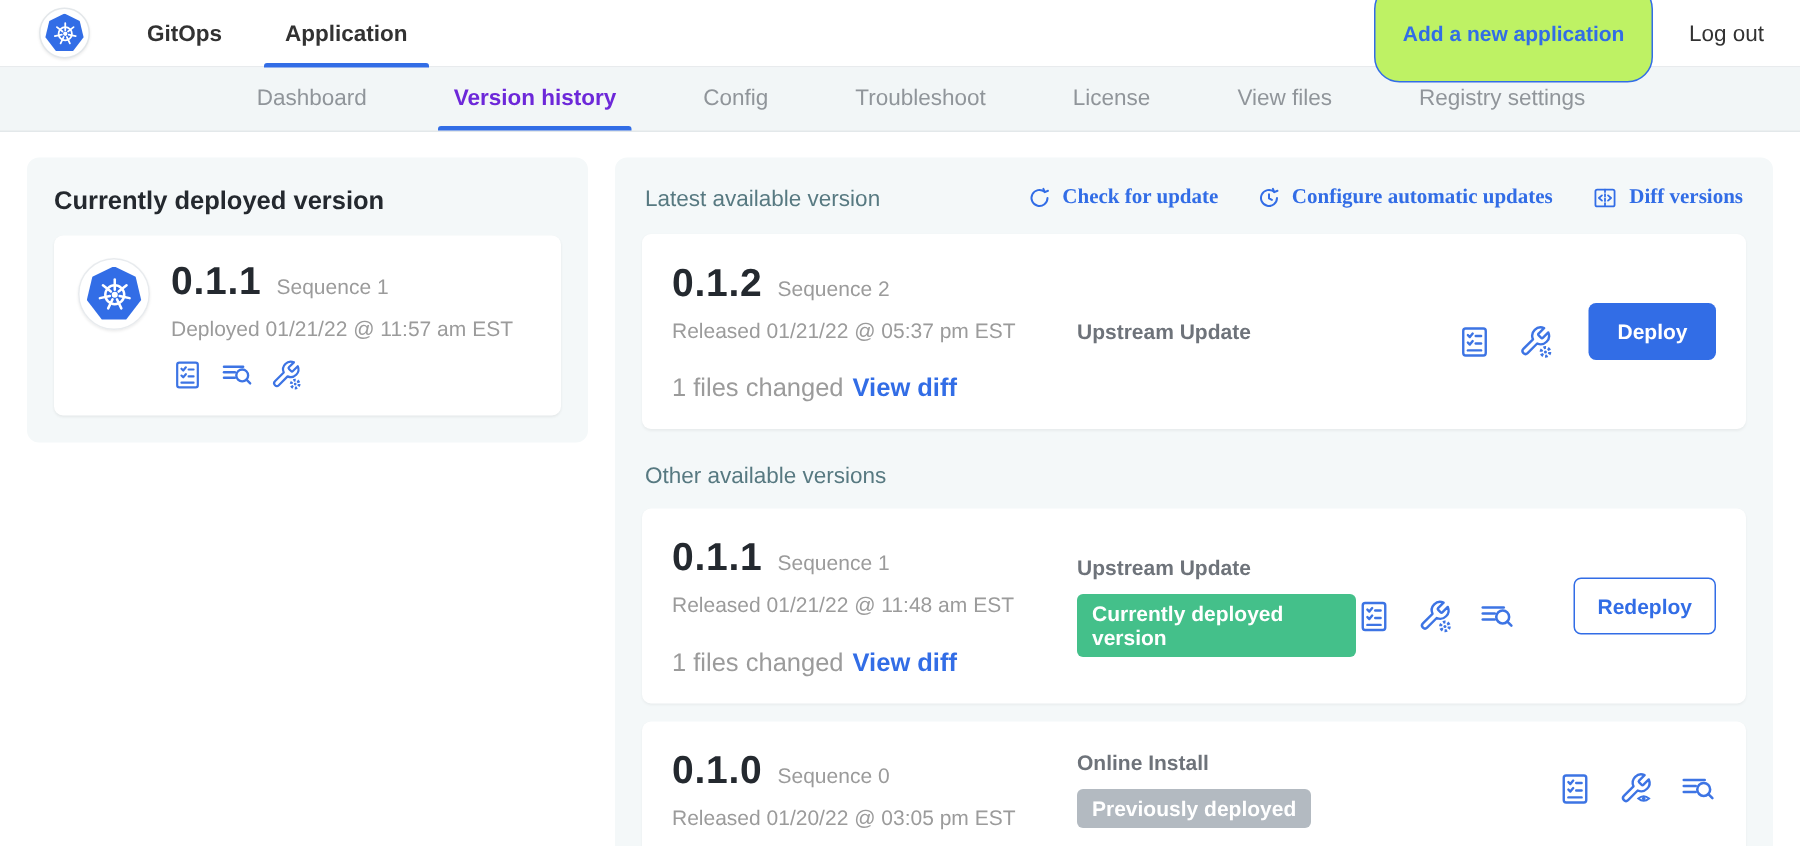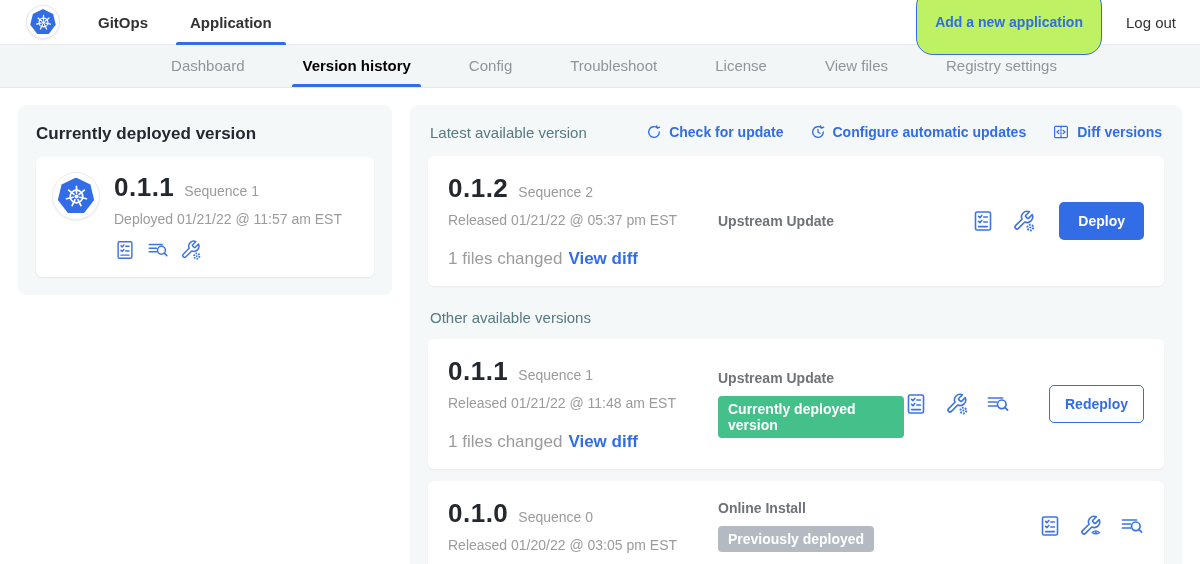--- a/index.html
+++ b/index.html
@@ -26,21 +26,21 @@
   .pill-btn { border: 1px solid #326de6; color: #326de6; background: #bef264; cursor: pointer;
     border-radius: 17px; padding: 24px 18px; font-weight: 700; font-size: 14px;
     font-family: inherit; }
   .logout { font-size: 15px; color: #323232; cursor: pointer; }
 
   
   .subnav { height: 43px; background: #f2f6f7; border-bottom: 1px solid #e3e8ea;
     display: flex; justify-content: center; gap: 58px; padding-left: 28px; }
   .subnav-tab { position: relative; font-size: 15px; line-height: 42px; color: #90959a;
     cursor: pointer; }
-  .subnav-tab.active { color: #000000; font-weight: 700; }
+  .subnav-tab.active { color: #6d28d9; font-weight: 700; }
   .subnav-tab.active::after { content: ""; position: absolute; left: -10px; right: -10px;
     bottom: 0; height: 3px; background: #326de6; border-radius: 2px 2px 0 0; }
 
   
   .content { display: flex; gap: 18px; padding: 17px 18px; align-items: flex-start; }
 
   .deployed-card { width: 374px; background: #f4f8f9; border-radius: 8px;
     padding: 14px 18px 18px; }
   .deployed-card h2 { font-size: 17px; font-weight: 700; color: #24292f; margin: 5px 0 13px; }
   .version-card { background: #fff; border-radius: 6px; box-shadow: 0 1px 2px rgba(0,0,0,.07);
@@ -55,38 +55,38 @@
   .icon-row { display: flex; gap: 11px; margin-top: 12px; align-items: center; }
   .ic { color: #3d74e4; display: inline-flex; cursor: pointer; }
   .ic svg { display: block; }
 
   
   .versions-panel { flex: 1; background: #f4f8f9; border-radius: 8px; padding: 14px 18px 16px; }
   .panel-head { display: flex; align-items: center; margin: 4px 2px 15px; justify-content: space-between; }
   .panel-title, .other-title { font-size: 15px; color: #577981; }
   .panel-actions { margin-left: auto; display: flex; gap: 26px; }
   .action-link { display: inline-flex; align-items: center; gap: 7px; color: #326de6;
-    font-weight: 700; font-size: 14px; cursor: pointer; text-decoration: none; }
+    font-weight: 700; font-size: 14px; cursor: pointer; text-decoration: none; font-family: Liberation Serif, serif; }
   .action-link .ic { color: #326de6; }
   .other-title { margin: 23px 2px 13px; }
 
   .version-row { background: #fff; border-radius: 6px; box-shadow: 0 1px 2px rgba(0,0,0,.05);
     padding: 17px 20px; display: flex; align-items: center; }
   .version-row + .version-row { margin-top: 12px; }
   .vr-left { width: 252px; flex: 0 0 auto; }
   .vr-files { font-size: 17px; color: #9b9b9b; margin-top: 21px; }
   .vr-files a { color: #326de6; font-weight: 700; margin-left: 6px; text-decoration: none;
     cursor: pointer; }
   .vr-mid { flex: 1; padding-left: 18px; }
   .vr-source { font-size: 14px; font-weight: 700; color: #6e737a; }
   .badge { display: inline-block; margin-top: 10px; padding: 5px 10px; border-radius: 4px;
     color: #fff; font-weight: 700; font-size: 14px; }
   .badge.green { background: #44c08a; }
   .badge.gray  { background: #b3bac1; }
-  .vr-actions { display: flex; align-items: center; gap: 17px; flex: 0 0 auto; }
+  .vr-actions { display: flex; align-items: flex-end; gap: 17px; flex: 0 0 auto; }
   .btn-primary { background: #326de6; color: #fff; border: none; border-radius: 5px;
     padding: 11px 19px; font-weight: 700; font-size: 14px; cursor: pointer;
     font-family: inherit; margin-left: 6px; }
   .btn-outline { background: #fff; color: #326de6; border: 1px solid #326de6;
     border-radius: 5px; padding: 10px 15px; font-weight: 700; font-size: 14px;
     cursor: pointer; font-family: inherit; margin-left: 22px; }
 </style>
 </head>
 <body>
 

